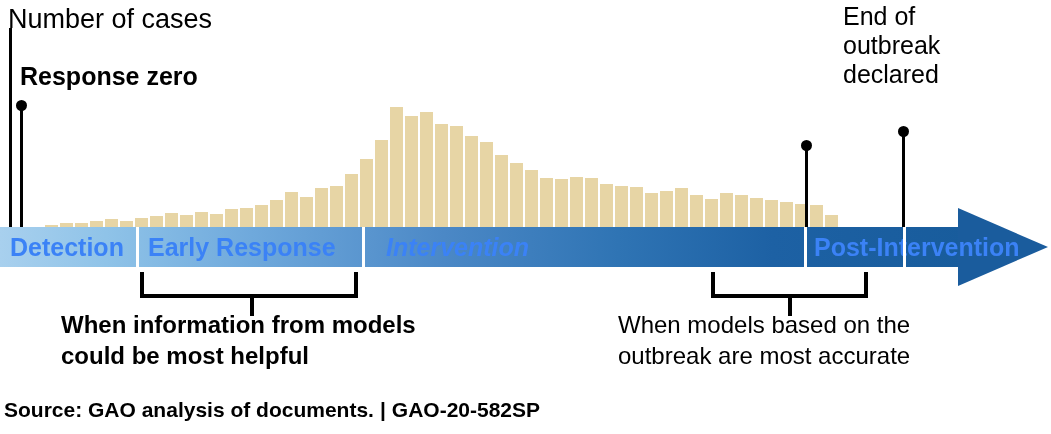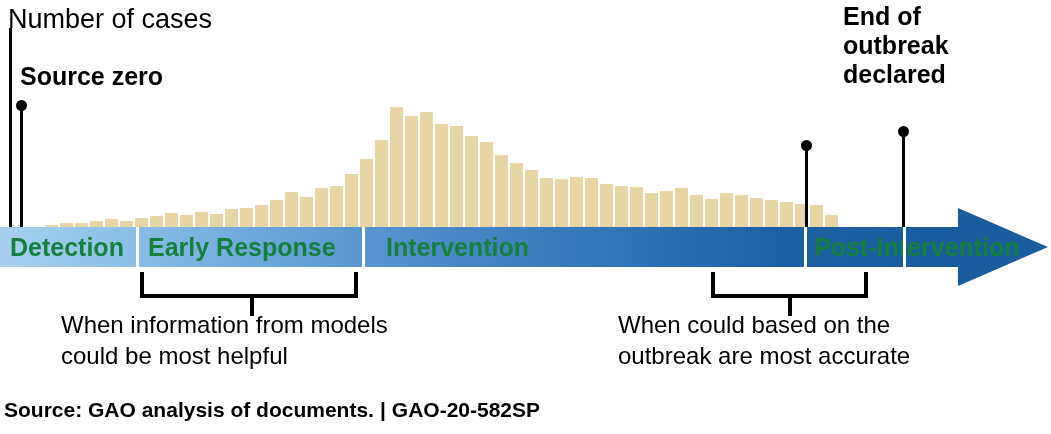--- a/index.html
+++ b/index.html
@@ -34,27 +34,27 @@
   #last-case-label {
     left: 551px; top: 108px;
     font-size: 25px;
     line-height: 28px;
     font-weight: bold;
   }
   #end-outbreak-label {
     left: 843px; top: 2px;
     font-size: 25px;
     line-height: 29px;
-    font-weight: bold;
+    font-weight: normal;
   }
   #note-left {
     left: 61px; top: 309px;
     font-size: 24px;
     line-height: 31px;
-    font-weight: 400;
+    font-weight: 700;
   }
   #note-right {
     left: 618px; top: 309px;
     font-size: 24px;
     line-height: 31px;
     font-weight: 400;
   }
   #source-line {
     left: 4px; top: 397px;
     font-size: 21px;
@@ -107,21 +107,21 @@
   }
   .band-divider {
     position: absolute;
     top: 227px;
     width: 3px; height: 40px;
     background: #ffffff;
   }
   .band-label {
     position: absolute;
     top: 231px;
-    color: #15803d;
+    color: #3b82f6;
     font-size: 25px;
     line-height: 32px;
     font-weight: bold;
     white-space: pre;
   }
 
   
   .callout-line {
     position: absolute;
     width: 3px;
@@ -217,27 +217,27 @@
     </div>
 
   <div id="arrow-band"></div>
   <div id="arrow-head"></div>
 
   <div id="phase-layer">
       <div class="band-label" style="left: 10px;">Detection</div>
       <div class="band-divider" style="left: 136px;"></div>
       <div class="band-label" style="left: 148px; text-align: right;">Early Response</div>
       <div class="band-divider" style="left: 362px;"></div>
-      <div class="band-label" style="left: 386px;">Intervention</div>
+      <div class="band-label" style="left: 386px; font-style: italic;">Intervention</div>
       <div class="band-divider" style="left: 804px;"></div>
       <div class="band-label" style="left: 814px;">Post-Intervention</div>
       <div class="band-divider" style="left: 903px;"></div>
     </div>
 
-  <div class="txt" id="patient-zero-label">Source zero</div>
+  <div class="txt" id="patient-zero-label">Response zero</div>
 
 
   <div class="txt" id="end-outbreak-label">End of
 outbreak
 declared</div>
 
   <div id="callout-layer">
       <div class="callout-line" style="left: 20px; top: 105px; height: 122px;"></div>
       <div class="callout-dot" style="left: 16px; top: 100px;"></div>
       <div class="callout-line" style="left: 805px; top: 145px; height: 82px;"></div>
@@ -253,18 +253,18 @@
       <div class="bracket-stem" style="left: 250px; top: 294px; height: 22px;"></div>
       <div class="bracket-top" style="left: 711px; top: 294px; width: 157px;"></div>
       <div class="bracket-side" style="left: 711px; top: 272px; height: 22px;"></div>
       <div class="bracket-side" style="left: 864px; top: 272px; height: 22px;"></div>
       <div class="bracket-stem" style="left: 788px; top: 294px; height: 22px;"></div>
     </div>
 
   <div class="txt" id="note-left">When information from models
 could be most helpful</div>
 
-  <div class="txt" id="note-right">When could based on the
+  <div class="txt" id="note-right">When models based on the
 outbreak are most accurate</div>
 
   <div class="txt" id="source-line"><span>Source: GAO analysis of documents.</span><span class="src-sep">|</span><span>GAO-20-582SP</span></div>
 
 </div>
 
 </body></html>

